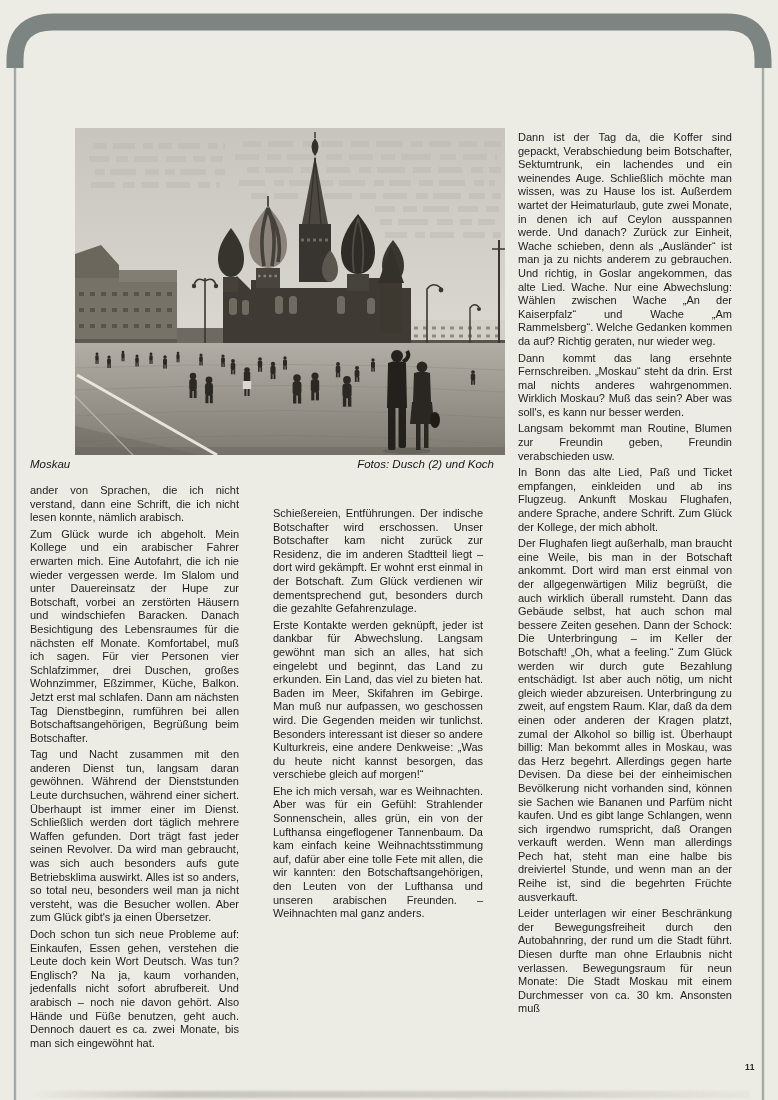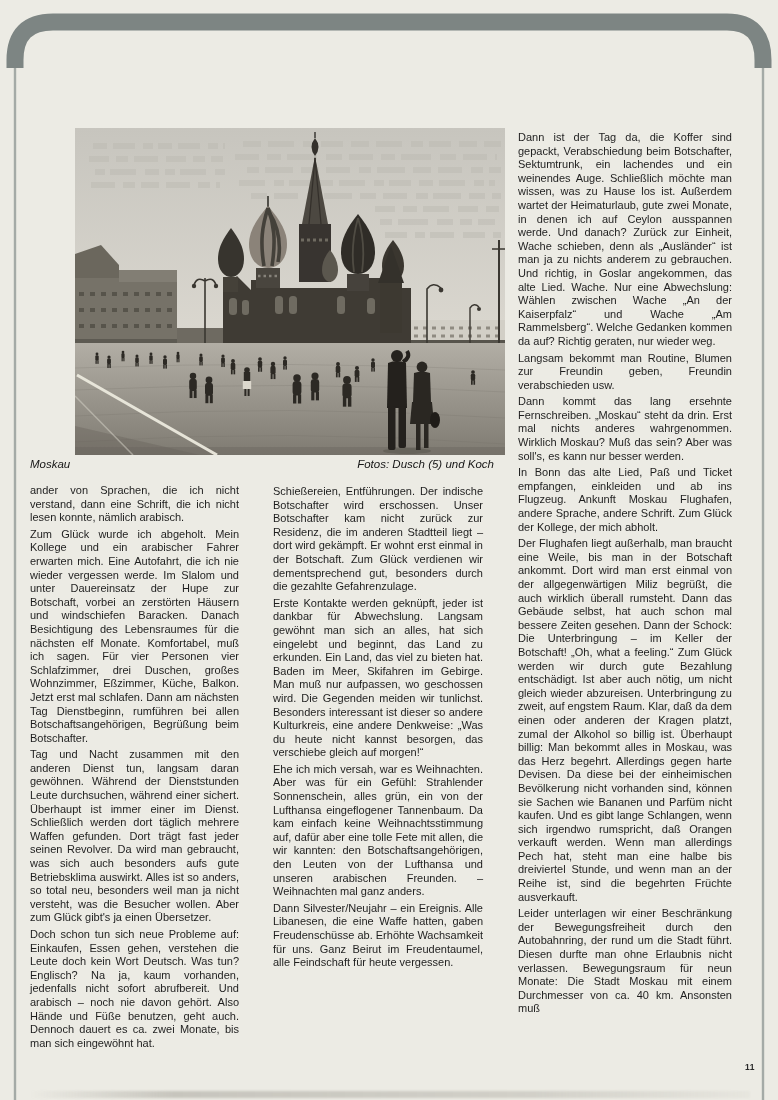--- a/index.html
+++ b/index.html
@@ -15,21 +15,21 @@
     position:absolute;left:30px;top:458px;width:464px;
     display:flex;justify-content:space-between;
     font-style:italic;font-size:11.5px;color:#161616;font-weight:500;gap:40px;
   }
   .col{
     position:absolute;font-size:11px;line-height:13.6px;
     text-align:justify;color:#1e1e1e;
   }
   .col .para{margin:0 10px 3px 0;}
   .col-left{left:30px;top:484px;width:219px;}
-  .col-middle{left:273px;top:485px;width:220px;}
+  .col-middle{left:273px;top:507px;width:220px;}
   .col-right{left:518px;top:131px;width:224px;}
   .pagenum{
     position:absolute;left:745px;top:1062px;
     font-size:8.5px;font-weight:bold;color:#2a2a2a;letter-spacing:.5px;
   }
   .smudge{
     position:absolute;left:30px;top:1091px;width:720px;height:7px;
     background:linear-gradient(to right,rgba(145,142,133,0),rgba(140,137,128,.38) 20%,rgba(150,147,138,.3) 70%,rgba(145,142,133,.05));
     filter:blur(1px);
   }
@@ -222,40 +222,39 @@
           <rect x="-6" y="62" width="4.5" height="26"></rect>
           <rect x="2" y="62" width="4.5" height="24"></rect>
           <ellipse cx="13" cy="58" rx="5" ry="8" fill="#1f1c18"></ellipse>
         </g>
       </g>
     </svg>
   </figure>
 
   <div class="captions">
     <span>Moskau</span>
-    <span>Fotos: Dusch (5) und Koch</span>
+    <span>Fotos: Dusch (2) und Koch</span>
   </div>
 
   <div class="col col-left">
       <p class="para" lang="de">ander von Sprachen, die ich nicht verstand, dann eine Schrift, die ich nicht lesen konnte, nämlich arabisch.</p>
       <p class="para" lang="de">Zum Glück wurde ich abgeholt. Mein Kollege und ein arabischer Fahrer erwarten mich. Eine Autofahrt, die ich nie wieder vergessen werde. Im Slalom und unter Dauereinsatz der Hupe zur Botschaft, vorbei an zerstörten Häusern und windschiefen Baracken. Danach Besichtigung des Lebensraumes für die nächsten elf Monate. Komfortabel, muß ich sagen. Für vier Personen vier Schlafzimmer, drei Duschen, großes Wohnzimmer, Eßzimmer, Küche, Balkon. Jetzt erst mal schlafen. Dann am nächsten Tag Dienstbeginn, rumführen bei allen Botschaftsangehörigen, Begrüßung beim Botschafter.</p>
       <p class="para" lang="de">Tag und Nacht zusammen mit den anderen Dienst tun, langsam daran gewöhnen. Während der Dienststunden Leute durchsuchen, während einer sichert. Überhaupt ist immer einer im Dienst. Schließlich werden dort täglich mehrere Waffen gefunden. Dort trägt fast jeder seinen Revolver. Da wird man gebraucht, was sich auch besonders aufs gute Betriebsklima auswirkt. Alles ist so anders, so total neu, besonders weil man ja nicht versteht, was die Besucher wollen. Aber zum Glück gibt's ja einen Übersetzer.</p>
       <p class="para" lang="de">Doch schon tun sich neue Probleme auf: Einkaufen, Essen gehen, verstehen die Leute doch kein Wort Deutsch. Was tun? Englisch? Na ja, kaum vorhanden, jedenfalls nicht sofort abrufbereit. Und arabisch – noch nie davon gehört. Also Hände und Füße benutzen, geht auch. Dennoch dauert es ca. zwei Monate, bis man sich eingewöhnt hat.</p>
     </div>
   <div class="col col-middle">
       <p class="para" lang="de">Schießereien, Entführungen. Der indische Botschafter wird erschossen. Unser Botschafter kam nicht zurück zur Residenz, die im anderen Stadtteil liegt – dort wird gekämpft. Er wohnt erst einmal in der Botschaft. Zum Glück verdienen wir dementsprechend gut, besonders durch die gezahlte Gefahrenzulage.</p>
       <p class="para" lang="de">Erste Kontakte werden geknüpft, jeder ist dankbar für Abwechslung. Langsam gewöhnt man sich an alles, hat sich eingelebt und beginnt, das Land zu erkunden. Ein Land, das viel zu bieten hat. Baden im Meer, Skifahren im Gebirge. Man muß nur aufpassen, wo geschossen wird. Die Gegenden meiden wir tunlichst. Besonders interessant ist dieser so andere Kulturkreis, eine andere Denkweise: „Was du heute nicht kannst besorgen, das verschiebe gleich auf morgen!“</p>
       <p class="para" lang="de">Ehe ich mich versah, war es Weihnachten. Aber was für ein Gefühl: Strahlender Sonnenschein, alles grün, ein von der Lufthansa eingeflogener Tannenbaum. Da kam einfach keine Weihnachtsstimmung auf, dafür aber eine tolle Fete mit allen, die wir kannten: den Botschaftsangehörigen, den Leuten von der Lufthansa und unseren arabischen Freunden. – Weihnachten mal ganz anders.</p>
-      <p class="para" lang="de">Dann Silvester/Neujahr – ein Ereignis. Alle Libanesen, die eine Waffe hatten, gaben Freudenschüsse ab. Erhöhte Wachsamkeit für uns. Ganz Beirut im Freudentaumel, alle Feindschaft für heute vergessen.</p>
     </div>
   <div class="col col-right">
       <p class="para" lang="de">Dann ist der Tag da, die Koffer sind gepackt, Verabschiedung beim Botschafter, Sektumtrunk, ein lachendes und ein weinendes Auge. Schließlich möchte man wissen, was zu Hause los ist. Außerdem wartet der Heimaturlaub, gute zwei Monate, in denen ich auf Ceylon ausspannen werde. Und danach? Zurück zur Einheit, Wache schieben, denn als „Ausländer“ ist man ja zu nichts anderem zu gebrauchen. Und richtig, in Goslar angekommen, das alte Lied. Wache. Nur eine Abwechslung: Wählen zwischen Wache „An der Kaiserpfalz“ und Wache „Am Rammelsberg“. Welche Gedanken kommen da auf? Richtig geraten, nur wieder weg.</p>
+      <p class="para" lang="de">Dann kommt das lang ersehnte Fernschreiben. „Moskau“ steht da drin. Erst mal nichts anderes wahrgenommen. Wirklich Moskau? Muß das sein? Aber was soll's, es kann nur besser werden.</p>
       <p class="para" lang="de">Langsam bekommt man Routine, Blumen zur Freundin geben, Freundin verabschieden usw.</p>
-      <p class="para" lang="de">Dann kommt das lang ersehnte Fernschreiben. „Moskau“ steht da drin. Erst mal nichts anderes wahrgenommen. Wirklich Moskau? Muß das sein? Aber was soll's, es kann nur besser werden.</p>
       <p class="para" lang="de">In Bonn das alte Lied, Paß und Ticket empfangen, einkleiden und ab ins Flugzeug. Ankunft Moskau Flughafen, andere Sprache, andere Schrift. Zum Glück der Kollege, der mich abholt.</p>
       <p class="para" lang="de">Der Flughafen liegt außerhalb, man braucht eine Weile, bis man in der Botschaft ankommt. Dort wird man erst einmal von der allgegenwärtigen Miliz begrüßt, die auch wirklich überall rumsteht. Dann das Gebäude selbst, hat auch schon mal bessere Zeiten gesehen. Dann der Schock: Die Unterbringung – im Keller der Botschaft! „Oh, what a feeling.“ Zum Glück werden wir durch gute Bezahlung entschädigt. Ist aber auch nötig, um nicht gleich wieder abzureisen. Unterbringung zu zweit, auf engstem Raum. Klar, daß da dem einen oder anderen der Kragen platzt, zumal der Alkohol so billig ist. Überhaupt billig: Man bekommt alles in Moskau, was das Herz begehrt. Allerdings gegen harte Devisen. Da diese bei der einheimischen Bevölkerung nicht vorhanden sind, können sie Sachen wie Bananen und Parfüm nicht kaufen. Und es gibt lange Schlangen, wenn sich irgendwo rumspricht, daß Orangen verkauft werden. Wenn man allerdings Pech hat, steht man eine halbe bis dreiviertel Stunde, und wenn man an der Reihe ist, sind die begehrten Früchte ausverkauft.</p>
-      <p class="para" lang="de">Leider unterlagen wir einer Beschränkung der Bewegungsfreiheit durch den Autobahnring, der rund um die Stadt führt. Diesen durfte man ohne Erlaubnis nicht verlassen. Bewegungsraum für neun Monate: Die Stadt Moskau mit einem Durchmesser von ca. 40 km. Ansonsten muß</p>
+      <p class="para" lang="de">Leider unterlagen wir einer Beschränkung der Bewegungsfreiheit durch den Autobahnring, der rund um die Stadt führt. Diesen durfte man ohne Erlaubnis nicht verlassen. Bewegungsraum für neun Monate: Die Stadt Moskau mit einem Durchmesser von ca. 30 km. Ansonsten muß</p>
     </div>
 
   <div class="pagenum">11</div>
 
   <div class="smudge"></div>
 </div>
 
 </body></html>

